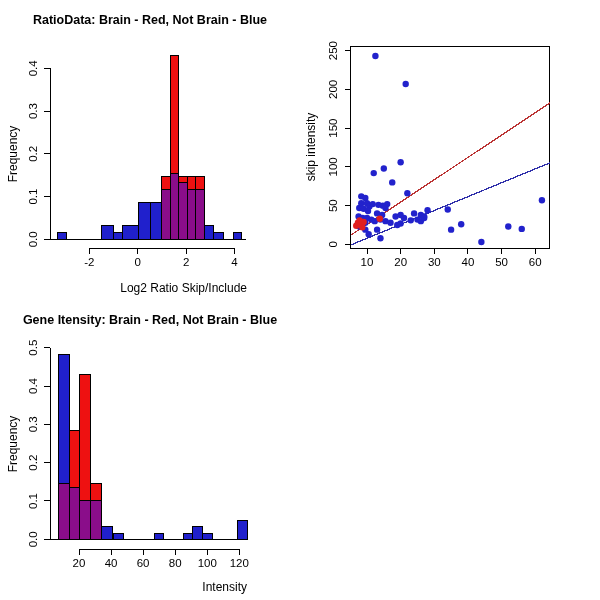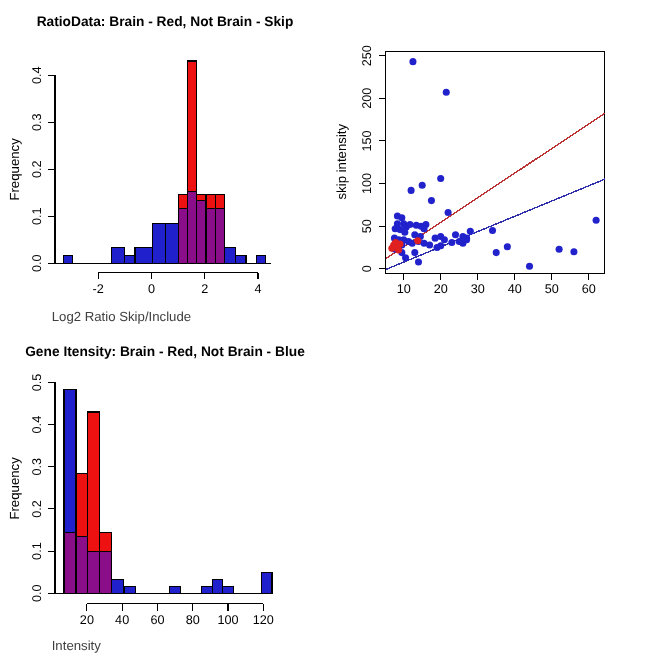--- a/index.html
+++ b/index.html
@@ -2,21 +2,21 @@
 <html><head>
 <meta charset="utf-8">
 <style>
   html,body{margin:0;padding:0;background:#ffffff;}
   #figure{position:relative;width:600px;height:600px;background:#ffffff;
           font-family:"Liberation Sans",sans-serif;overflow:hidden;}
   .panel{position:absolute;width:300px;height:300px;}
   .plot{position:absolute;left:0;top:0;}
   .ptitle{position:absolute;margin:0;font-size:12.5px;font-weight:bold;color:#000;
           text-align:center;white-space:nowrap;}
-  .xlab{position:absolute;font-size:12px;color:#404040;text-align:left;white-space:nowrap;}
+  .xlab{position:absolute;font-size:12px;color:#000000;text-align:right;white-space:nowrap;}
   .ylab{position:absolute;font-size:12px;color:#000;white-space:nowrap;
         transform:translate(-50%,-50%) rotate(-90deg);}
   .infobox{position:absolute;background:#e5c5be;}
   .infoline{position:absolute;font-size:11.5px;color:#000;white-space:nowrap;}
   .pval{color:#c03030;}
   svg text{font-family:"Liberation Sans",sans-serif;}
 </style>
 </head>
 <body>
 
@@ -58,21 +58,21 @@
         <rect x="178.84" y="182.01500000000001" width="8.469999999999999" height="57.285" fill="#8a0d8a" stroke="#000" stroke-width="1" shape-rendering="crispEdges"></rect>
         <rect x="178.84" y="176.88500000000002" width="8.469999999999999" height="5.1299999999999955" fill="#ee1111" stroke="#000" stroke-width="1" shape-rendering="crispEdges"></rect>
         <rect x="187.31" y="189.2825" width="8.469999999999999" height="50.01750000000001" fill="#8a0d8a" stroke="#000" stroke-width="1" shape-rendering="crispEdges"></rect>
         <rect x="187.31" y="176.88500000000002" width="8.469999999999999" height="12.39749999999998" fill="#ee1111" stroke="#000" stroke-width="1" shape-rendering="crispEdges"></rect>
         <rect x="195.78" y="189.2825" width="8.469999999999999" height="50.01750000000001" fill="#8a0d8a" stroke="#000" stroke-width="1" shape-rendering="crispEdges"></rect>
         <rect x="195.78" y="176.88500000000002" width="8.469999999999999" height="12.39749999999998" fill="#ee1111" stroke="#000" stroke-width="1" shape-rendering="crispEdges"></rect>
         <rect x="204.25" y="225.19250000000002" width="9.680000000000007" height="14.107499999999987" fill="#2020cc" stroke="#000" stroke-width="1" shape-rendering="crispEdges"></rect>
         <rect x="213.93" y="232.46" width="9.680000000000007" height="6.840000000000003" fill="#2020cc" stroke="#000" stroke-width="1" shape-rendering="crispEdges"></rect>
         <rect x="233.29000000000002" y="232.46" width="8.46999999999997" height="6.840000000000003" fill="#2020cc" stroke="#000" stroke-width="1" shape-rendering="crispEdges"></rect>
       </svg>
-    <h2 class="ptitle" style="left:20px;top:13px;width:260px;">RatioData: Brain - Red, Not Brain - Skip</h2>
+    <h2 class="ptitle" style="left:20px;top:13px;width:260px;">RatioData: Brain - Red, Not Brain - Blue</h2>
     <div class="xlab" style="left:47px;top:281px;width:200px;">Log2 Ratio Skip/Include</div>
     <div class="ylab" style="left:13px;top:154px;">Frequency</div>
   </section>
 
   <section class="panel" style="left:300px;top:0;">
     <svg class="plot" width="300" height="300" id="svg1">
         <rect x="50.7" y="46.7" width="198.60000000000002" height="201.60000000000002" fill="none" stroke="#000" stroke-width="1" shape-rendering="crispEdges"></rect>
         <line x1="67" y1="248.3" x2="67" y2="254.3" stroke="#000000" stroke-width="1" shape-rendering="crispEdges"></line>
         <text x="67" y="266.3" font-size="11.5" text-anchor="middle" fill="#000">10</text>
         <line x1="100.64" y1="248.3" x2="100.64" y2="254.3" stroke="#000000" stroke-width="1" shape-rendering="crispEdges"></line>

